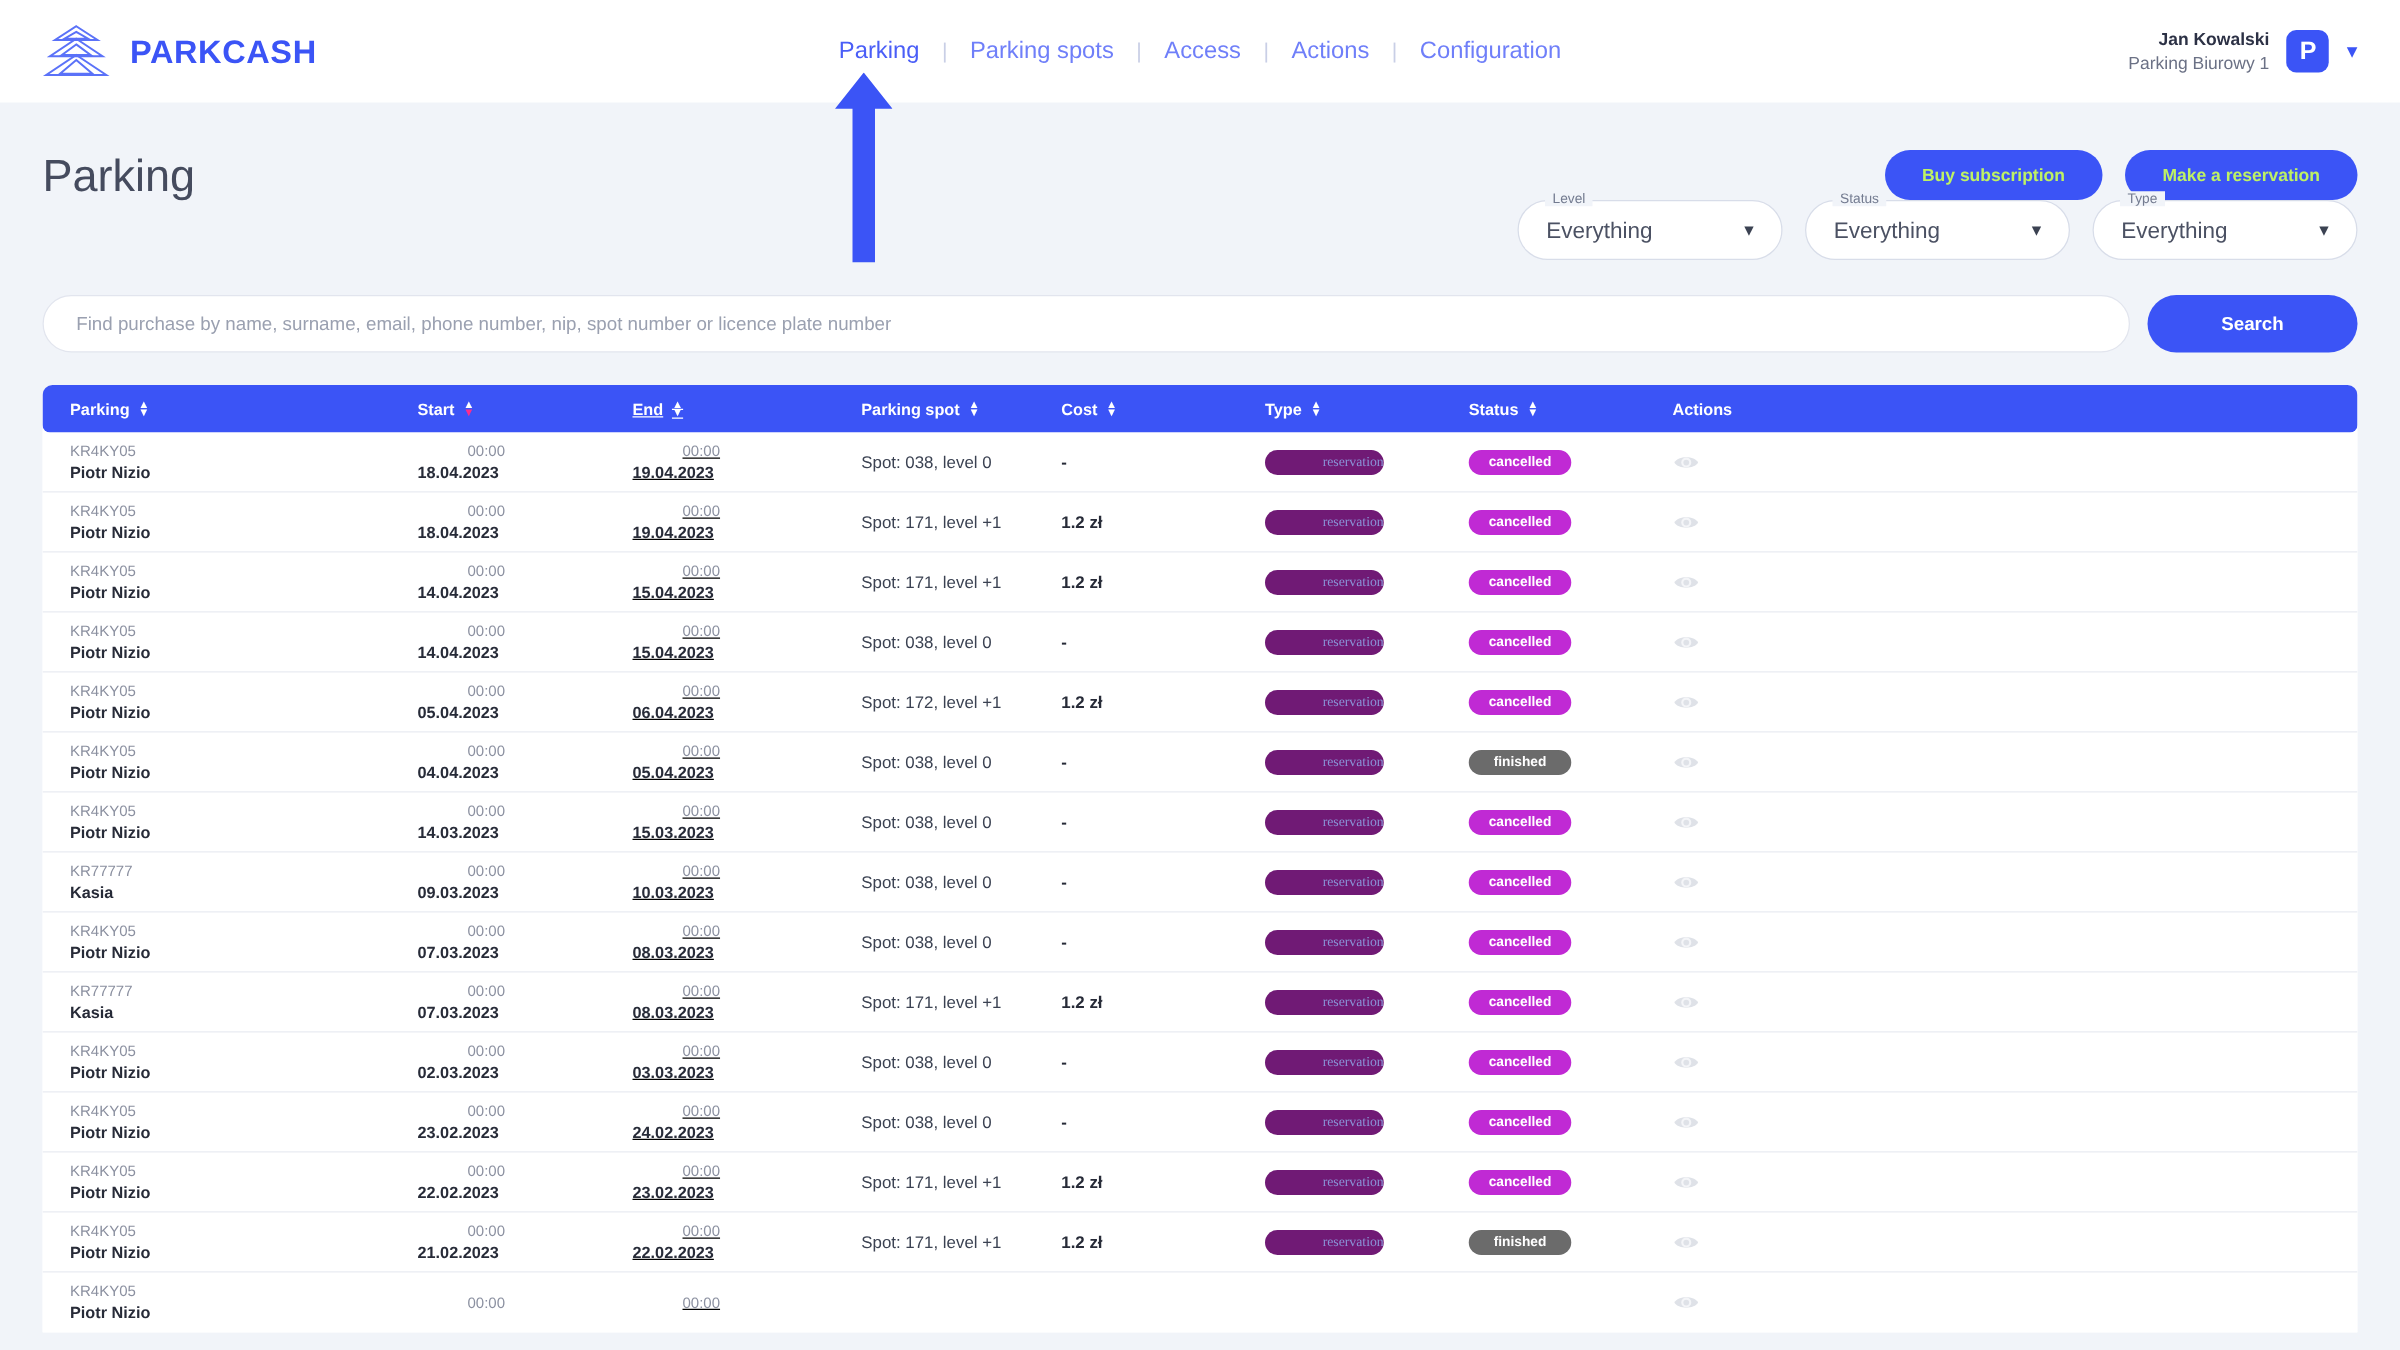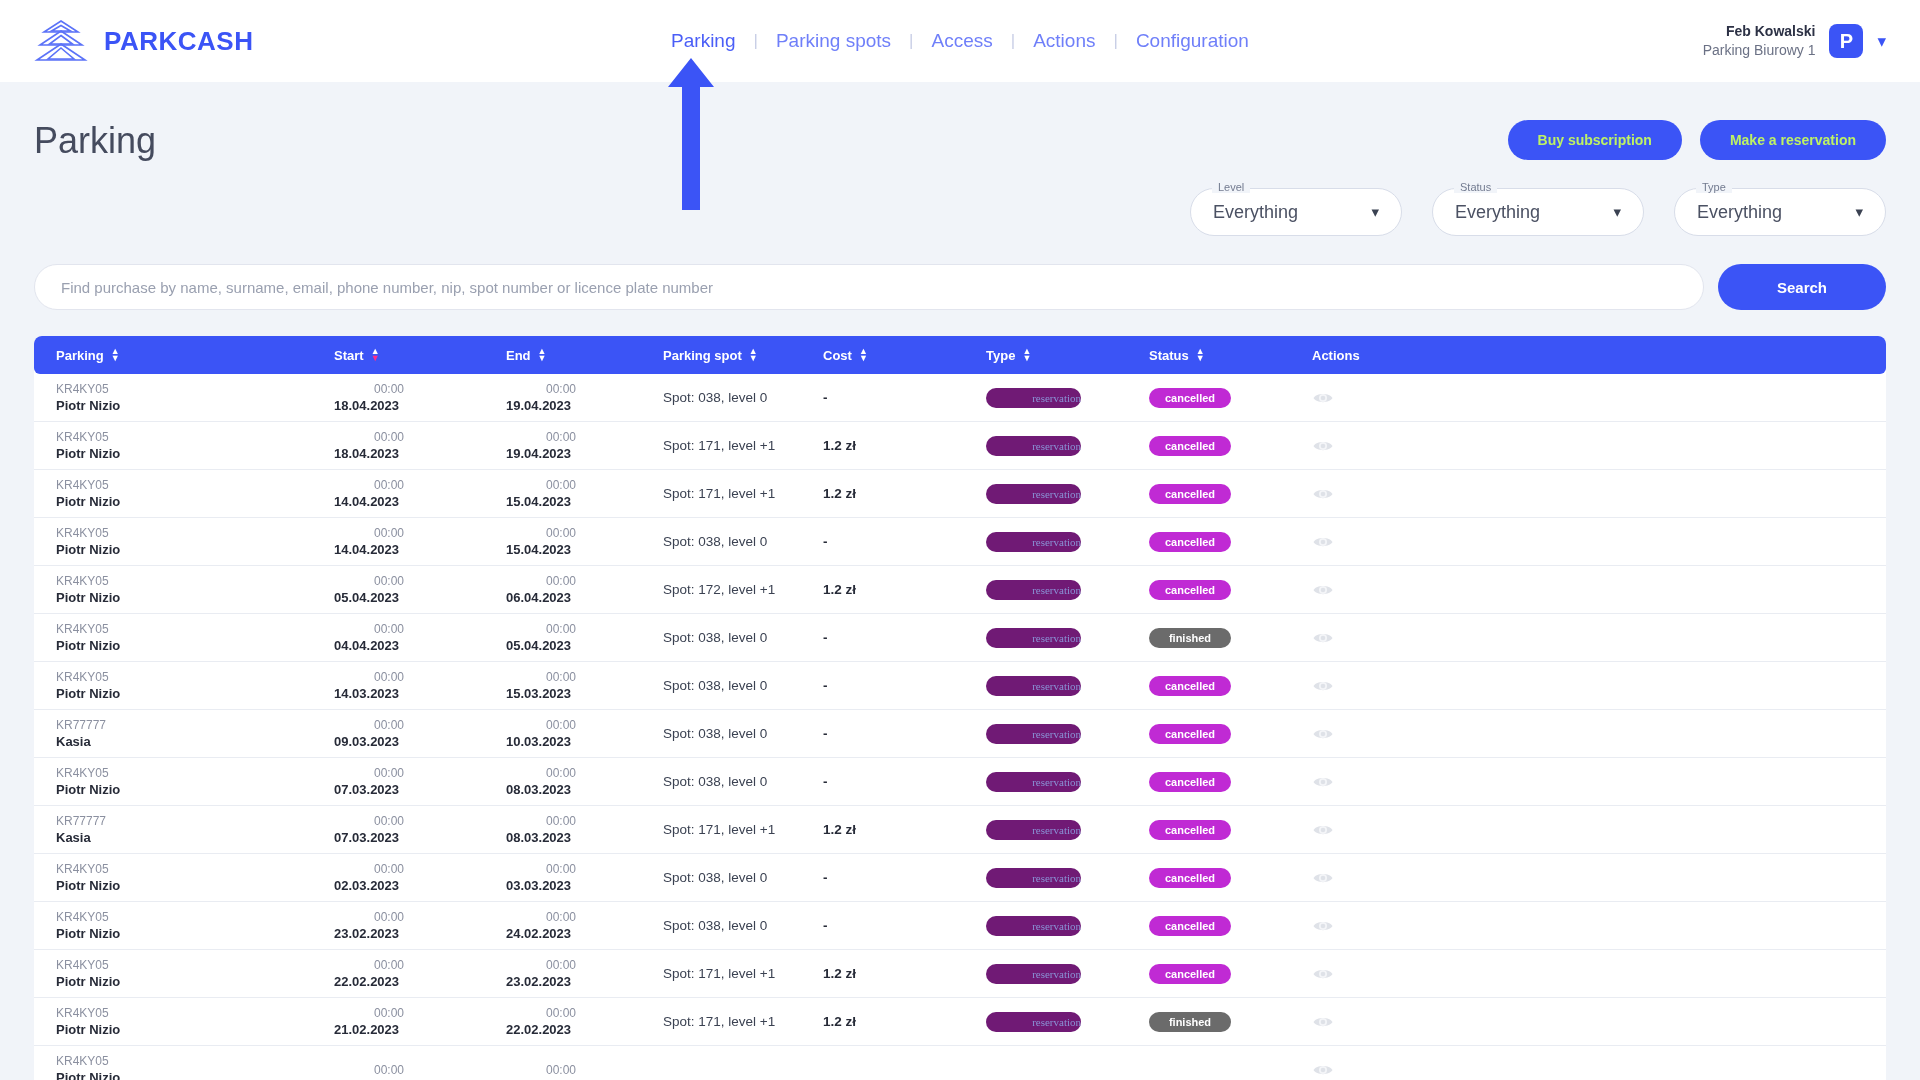--- a/index.html
+++ b/index.html
@@ -72,22 +72,21 @@
     background: #3b54f6; color: #bef264;
     border: none; border-radius: 24px;
     font-size: 14px; font-weight: bold;
     padding: 0 30px; height: 40px;
     font-family: inherit; cursor: pointer;
     white-space: nowrap;
   }
 
   
   .filters {
-    display: flex; gap: 30px; justify-content: flex-end;
-    margin-top: 28px;
+    display: flex; gap: 18px; justify-content: flex-end;
   }
   .select-wrap { position: relative; width: 212px; }
   .select-label {
     position: absolute; top: -7px; left: 22px;
     background: #f1f4f9; padding: 0 6px;
     font-size: 11px; color: #737b90; z-index: 2;
   }
   .select-box {
     height: 48px; border: 1px solid #d8dde9;
     border-radius: 26px; background: #ffffff;
@@ -137,21 +136,21 @@
     display: flex; align-items: center; gap: 7px;
     cursor: pointer;
   }
   .th.noclick { cursor: default; }
   .sorticon { display: flex; flex-direction: column; line-height: 0; }
   .sorticon span { font-size: 9px; line-height: 7px; color: #fff; }
   .sorticon span.hot { color: #ff2d8a; }
 
   .col-parking { width: 300px; padding-left: 22px; }
   .col-start   { width: 172px; }
-  .col-end     { width: 157px; }
+  .col-end     { width: 183px; text-decoration: underline; }
   .col-spot    { width: 160px; }
   .col-cost    { width: 163px; }
   .col-type    { width: 163px; }
   .col-status  { width: 163px; }
   .col-actions { width: 150px; }
 
   .tbody { background: #fff; }
   .trow {
     display: flex; align-items: center;
     height: 48px;
@@ -213,21 +212,21 @@
     <span class="nav-sep">|</span>
     <a class="nav-link">Access</a>
     <span class="nav-sep">|</span>
     <a class="nav-link">Actions</a>
     <span class="nav-sep">|</span>
     <a class="nav-link">Configuration</a>
   </nav>
 
   <div class="userbox">
     <div class="user-txt">
-      <div class="user-name">Feb Kowalski</div>
+      <div class="user-name">Jan Kowalski</div>
       <div class="user-sub">Parking Biurowy 1</div>
     </div>
     <div class="user-badge">P</div>
     <span class="user-chevron">▾</span>
   </div>
 </div>
 
 <div class="annot-arrow">
   <svg viewBox="0 0 46 152" width="46" height="152">
     <polygon points="23,0 46,29 32,29 32,152 14,152 14,29 0,29" fill="#3b54f6"></polygon>

